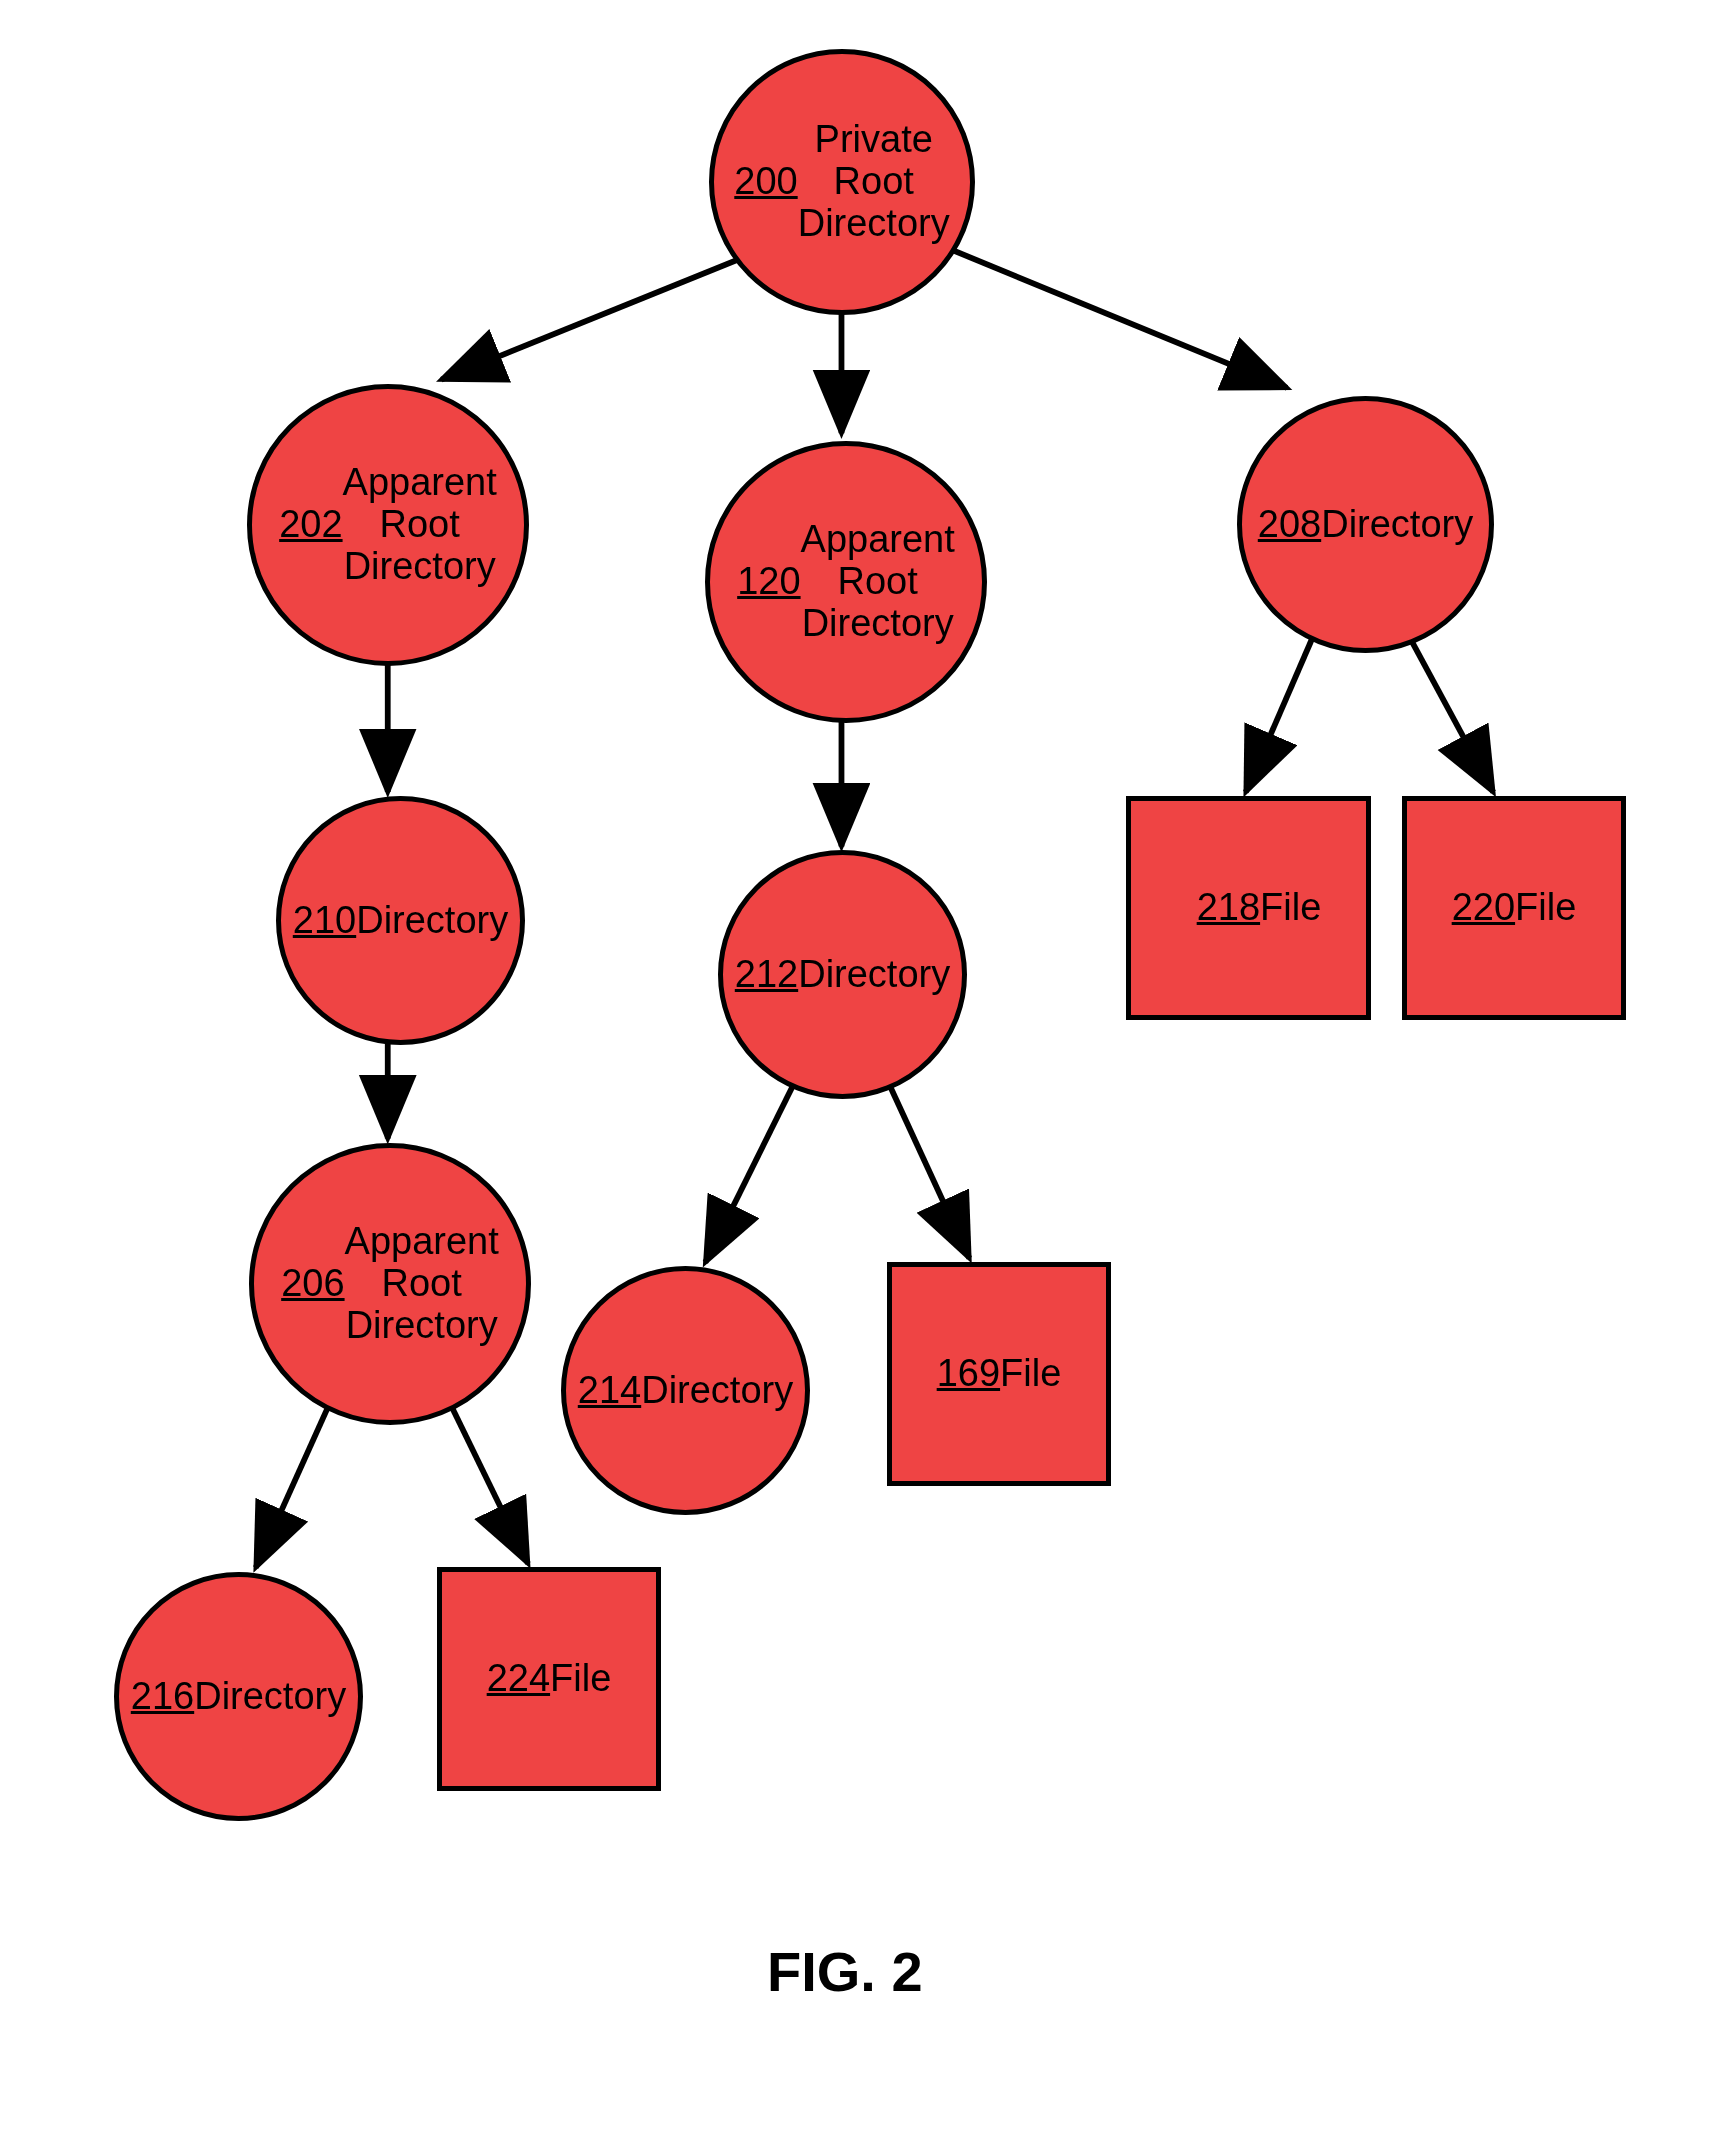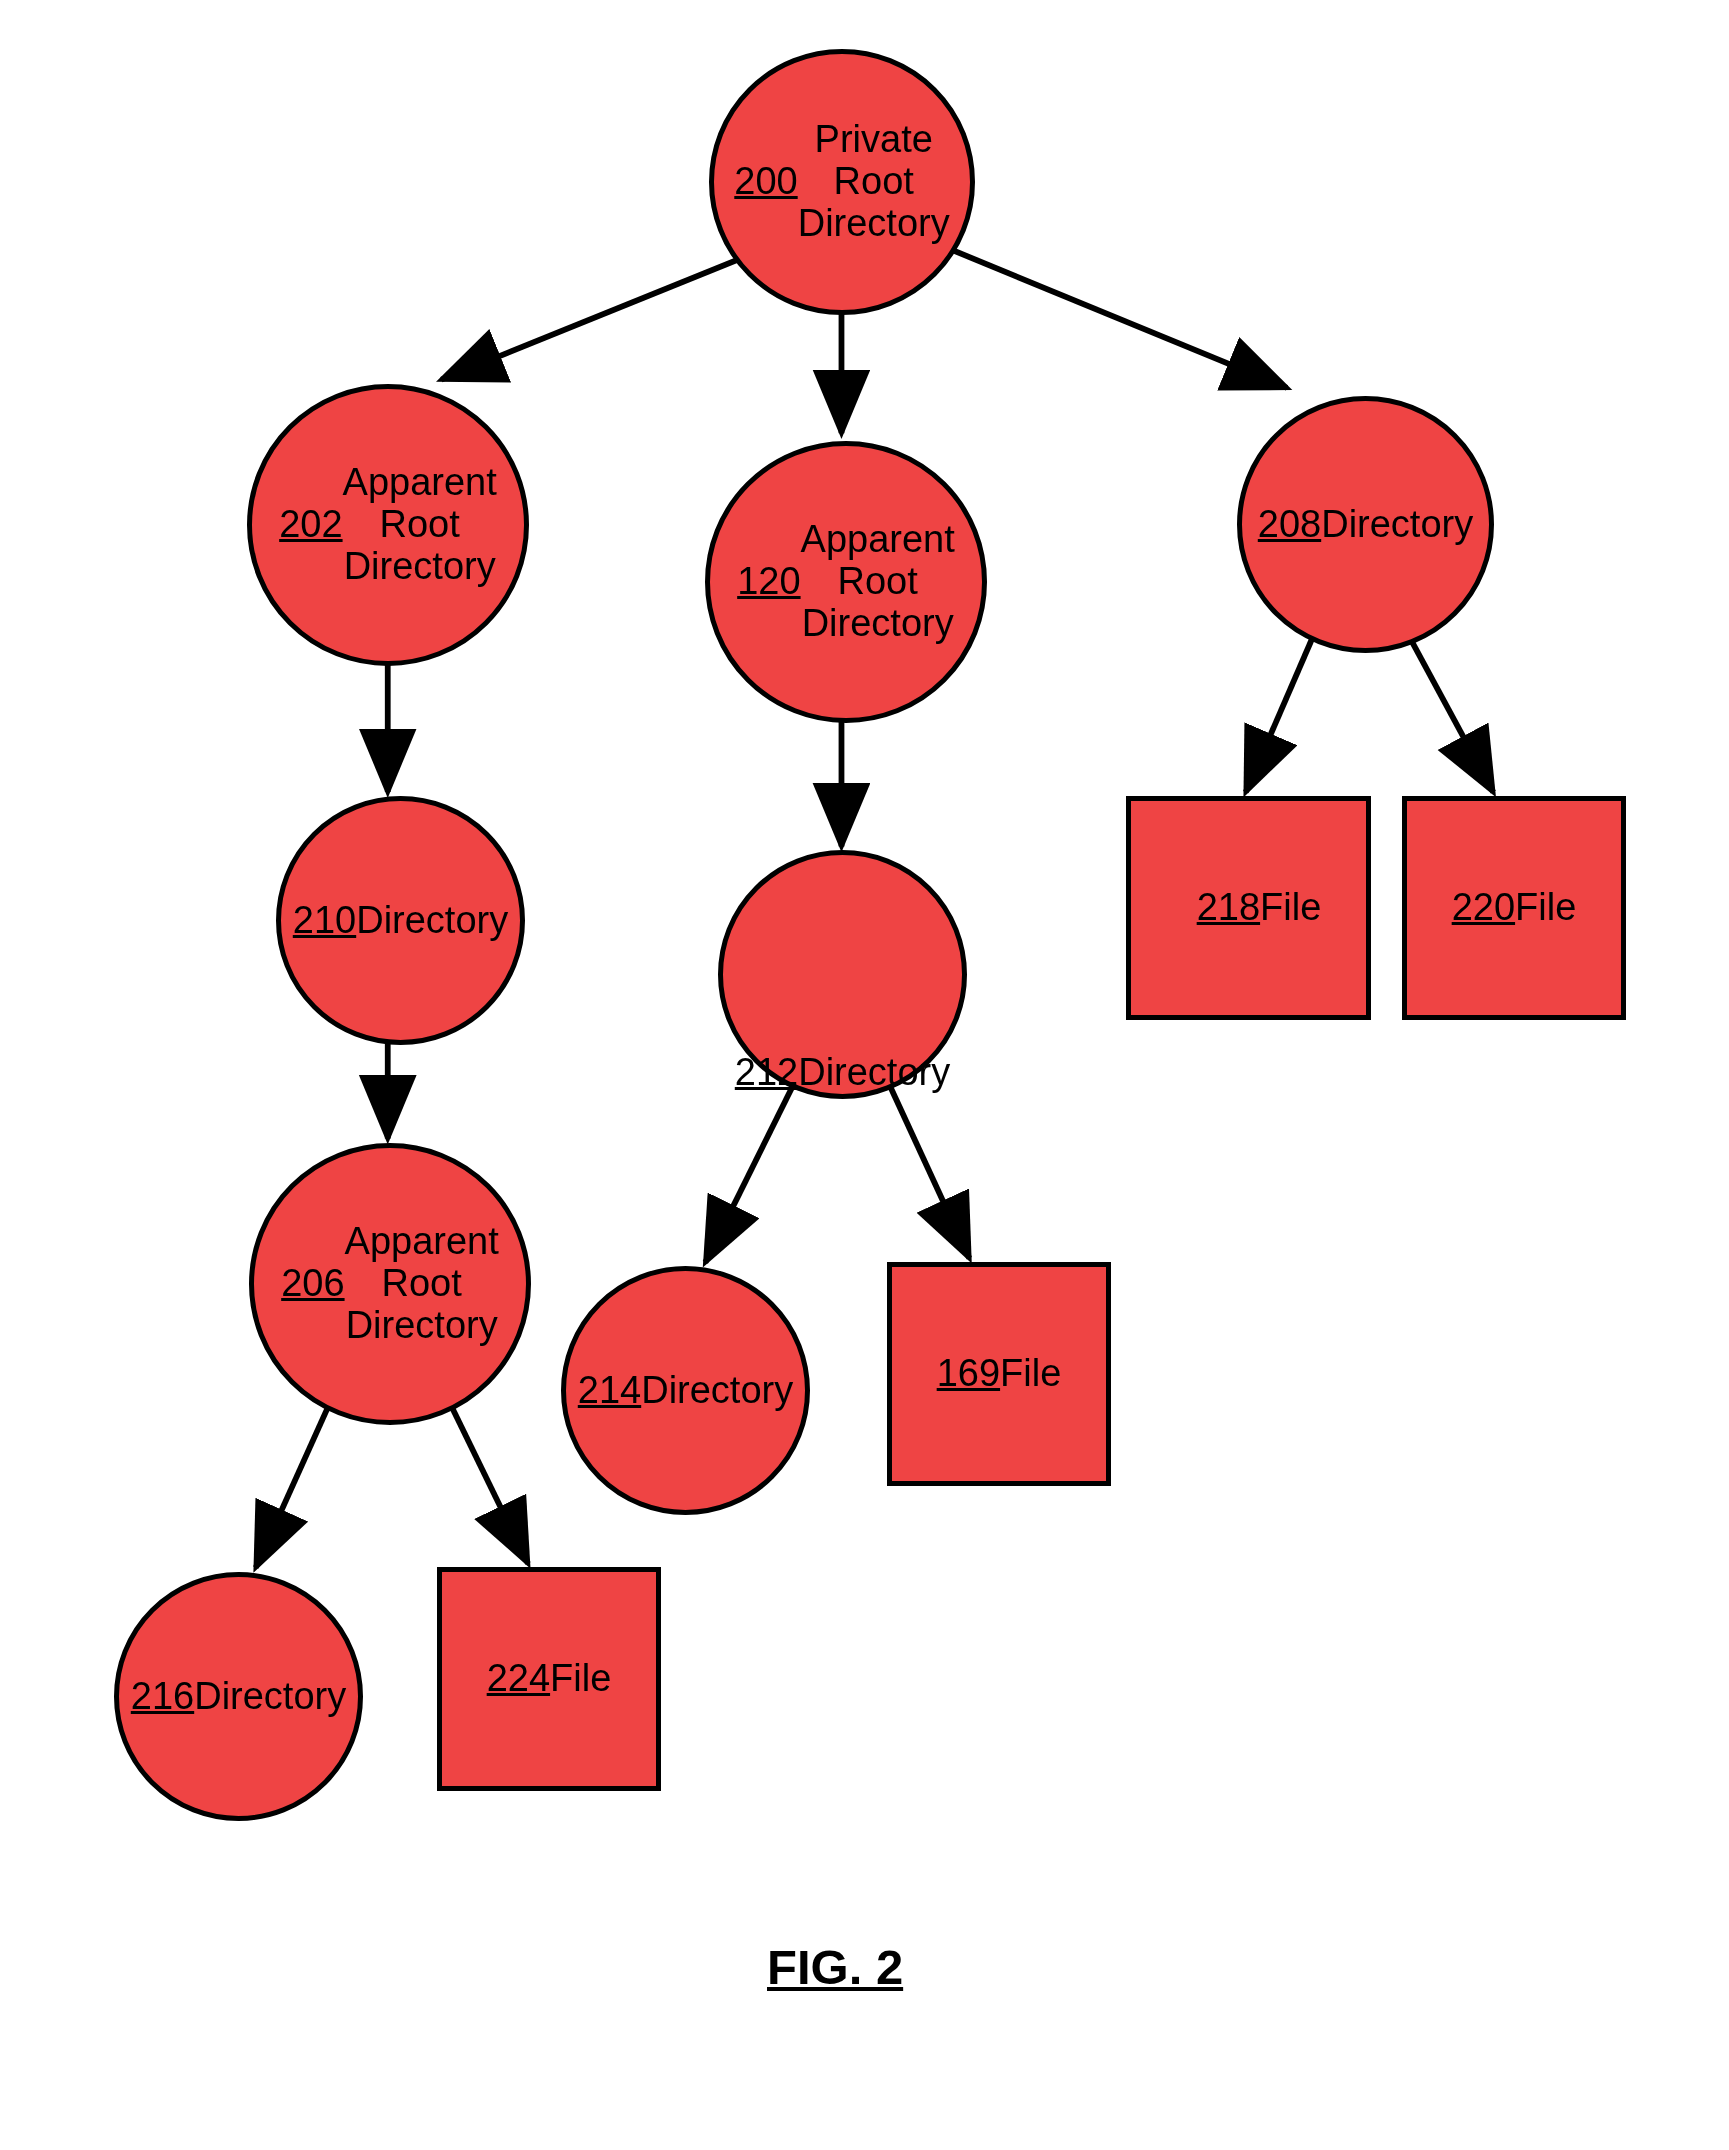--- a/index.html
+++ b/index.html
@@ -33,23 +33,22 @@
     text-decoration: underline;
     font-size: 38px;
     line-height: 1.1;
   }
   .lbl {
     font-size: 38px;
     line-height: 1.1;
   }
   .figlabel {
     position: absolute;
-    font-size: 49px;
+    font-size: 56px;
     font-weight: bold;
-    text-decoration: underline;
   }
   svg.edges {
     position: absolute;
     top: 0;
     left: 0;
   }
 </style>
 </head>
 <body>
 
@@ -107,21 +106,21 @@
   <div class="node circle" style="left:1237px; top:396px; width:247px; height:247px;">
     <span class="num">208</span>
     <span class="lbl">Directory</span>
   </div>
 
   <div class="node circle" style="left:276px; top:796px; width:239px; height:239px;">
     <span class="num">210</span>
     <span class="lbl">Directory</span>
   </div>
 
-  <div class="node circle" style="left:718px; top:850px; width:239px; height:239px;align-items:flex-end;">
+  <div class="node circle" style="left:718px; top:850px; width:239px; height:239px;">
     <span class="num">212</span>
     <span class="lbl">Directory</span>
   </div>
 
   <div class="node square" style="left:1126px; top:796px; width:214px; height:214px;padding-left:21px;">
     <span class="num">218</span>
     <span class="lbl">File</span>
   </div>
 
   <div class="node square" style="left:1402px; top:796px; width:214px; height:214px;">

